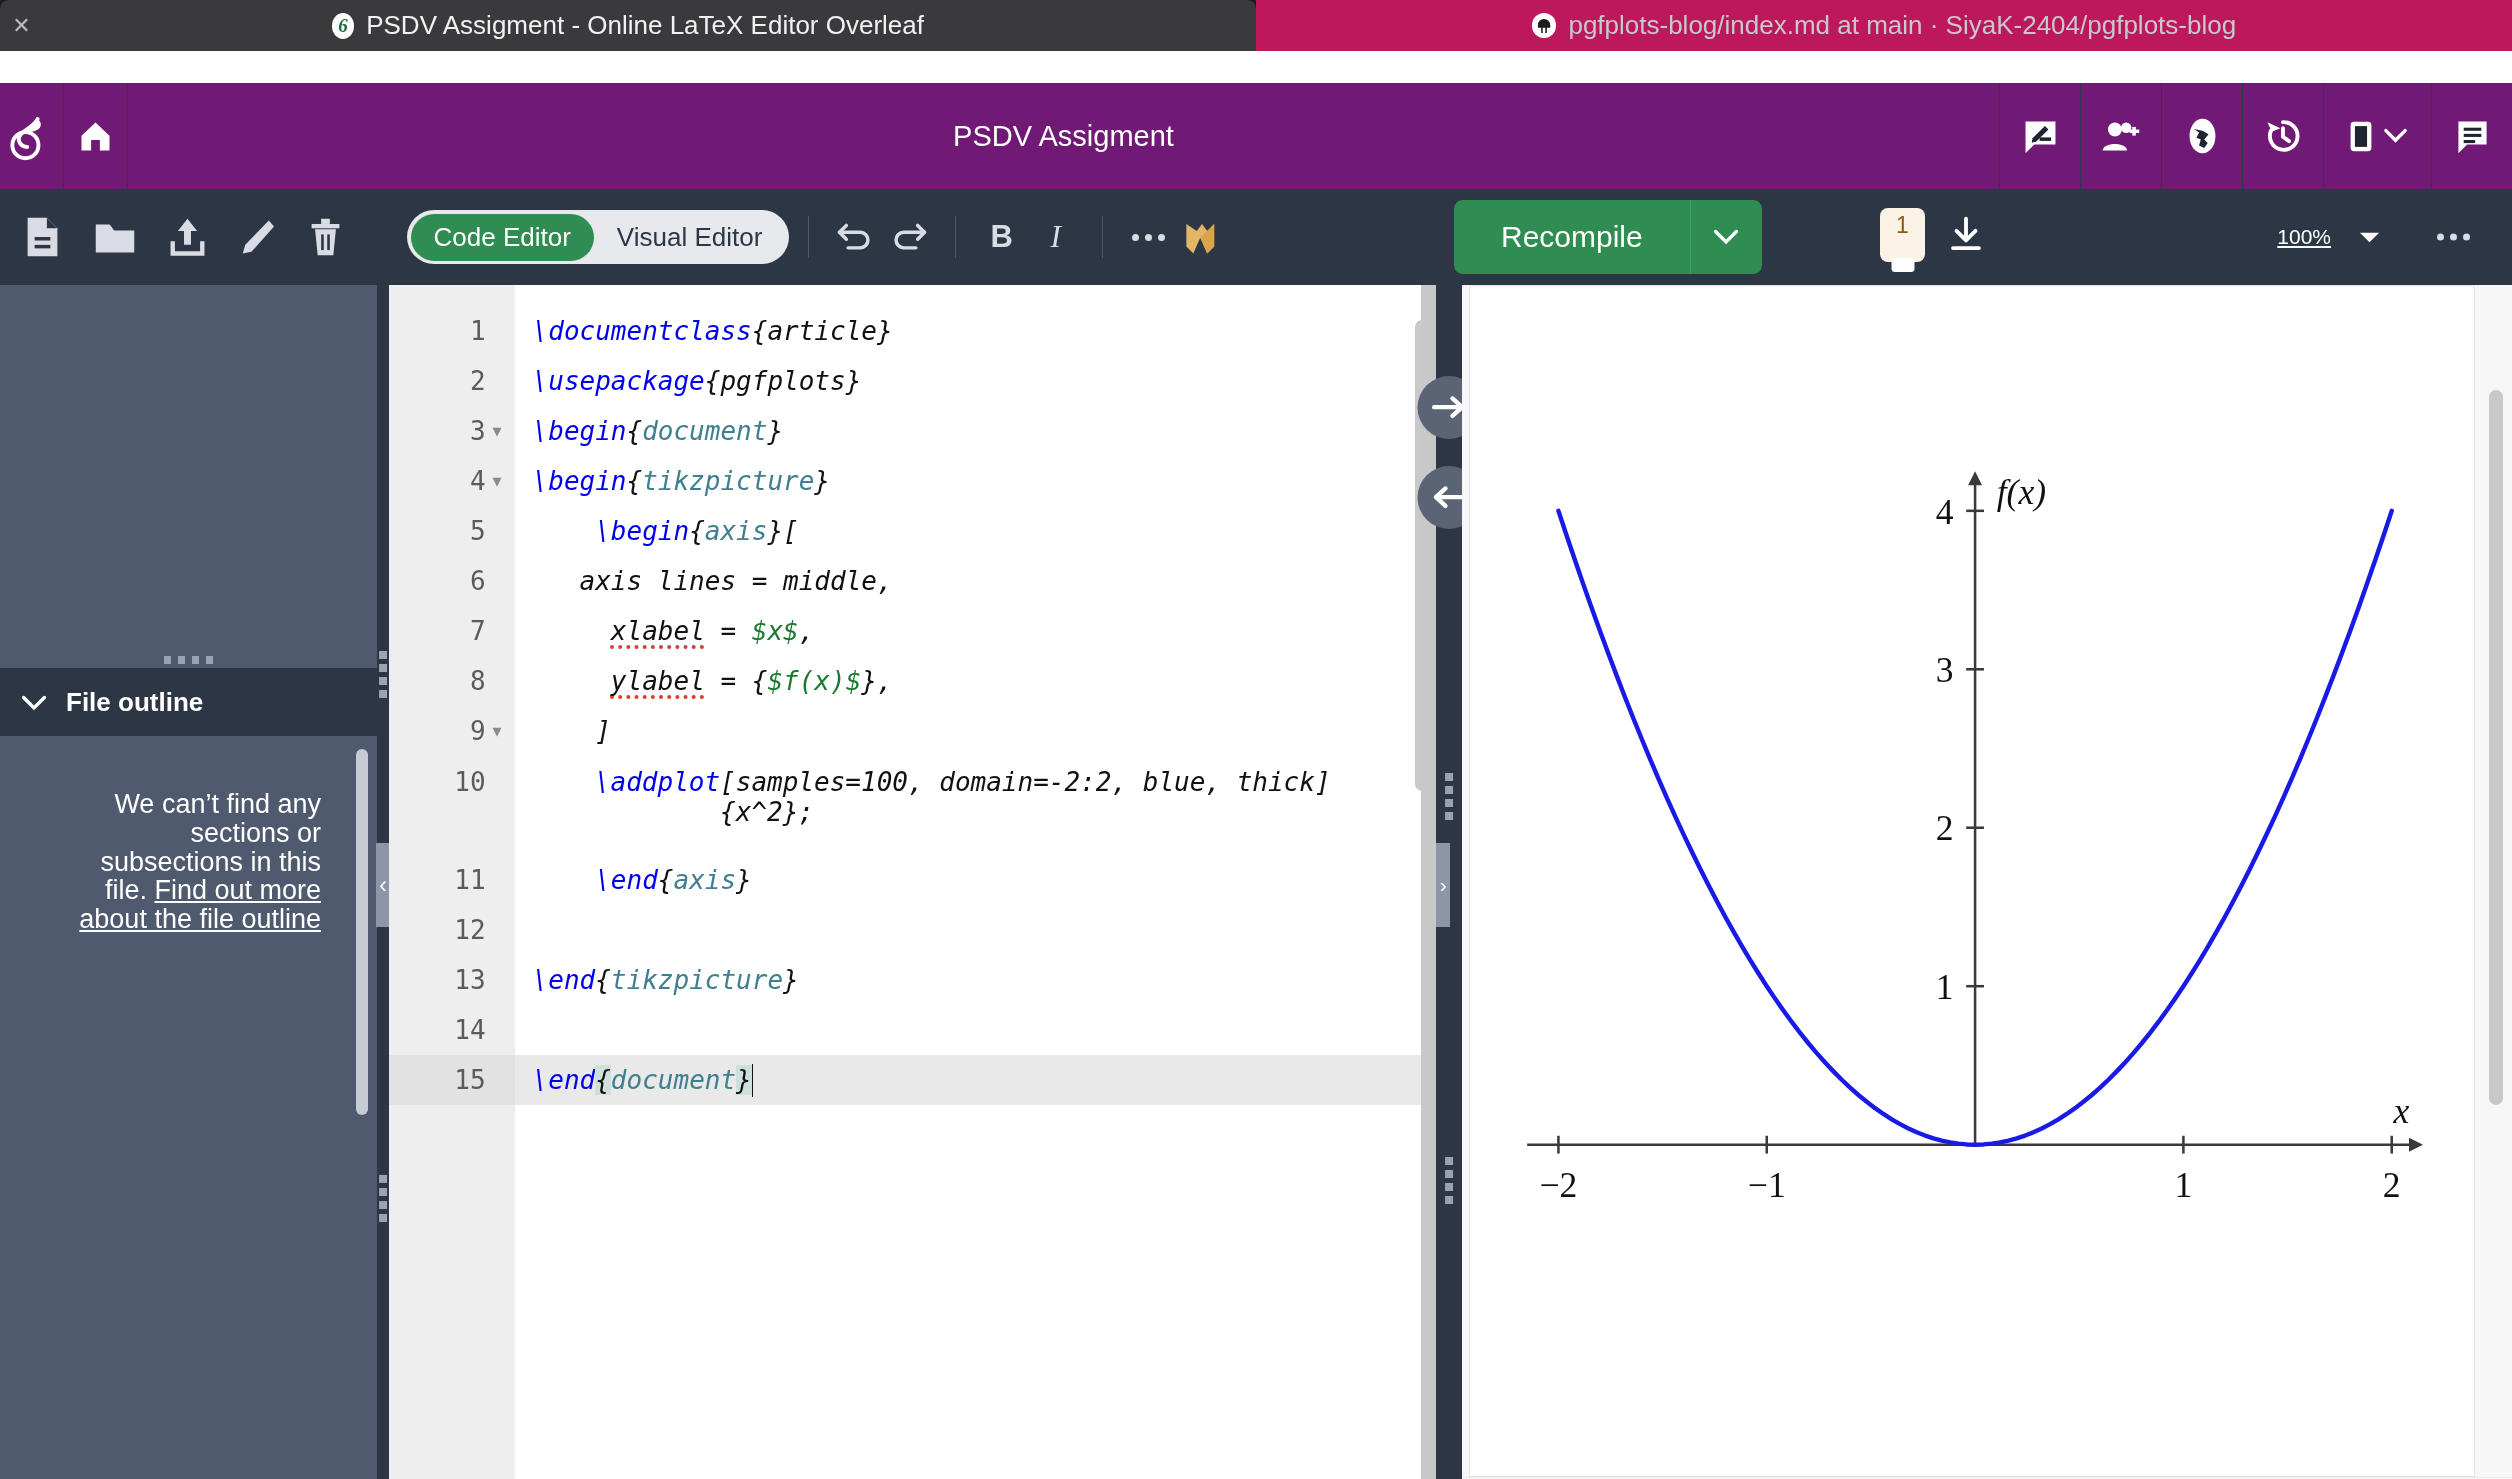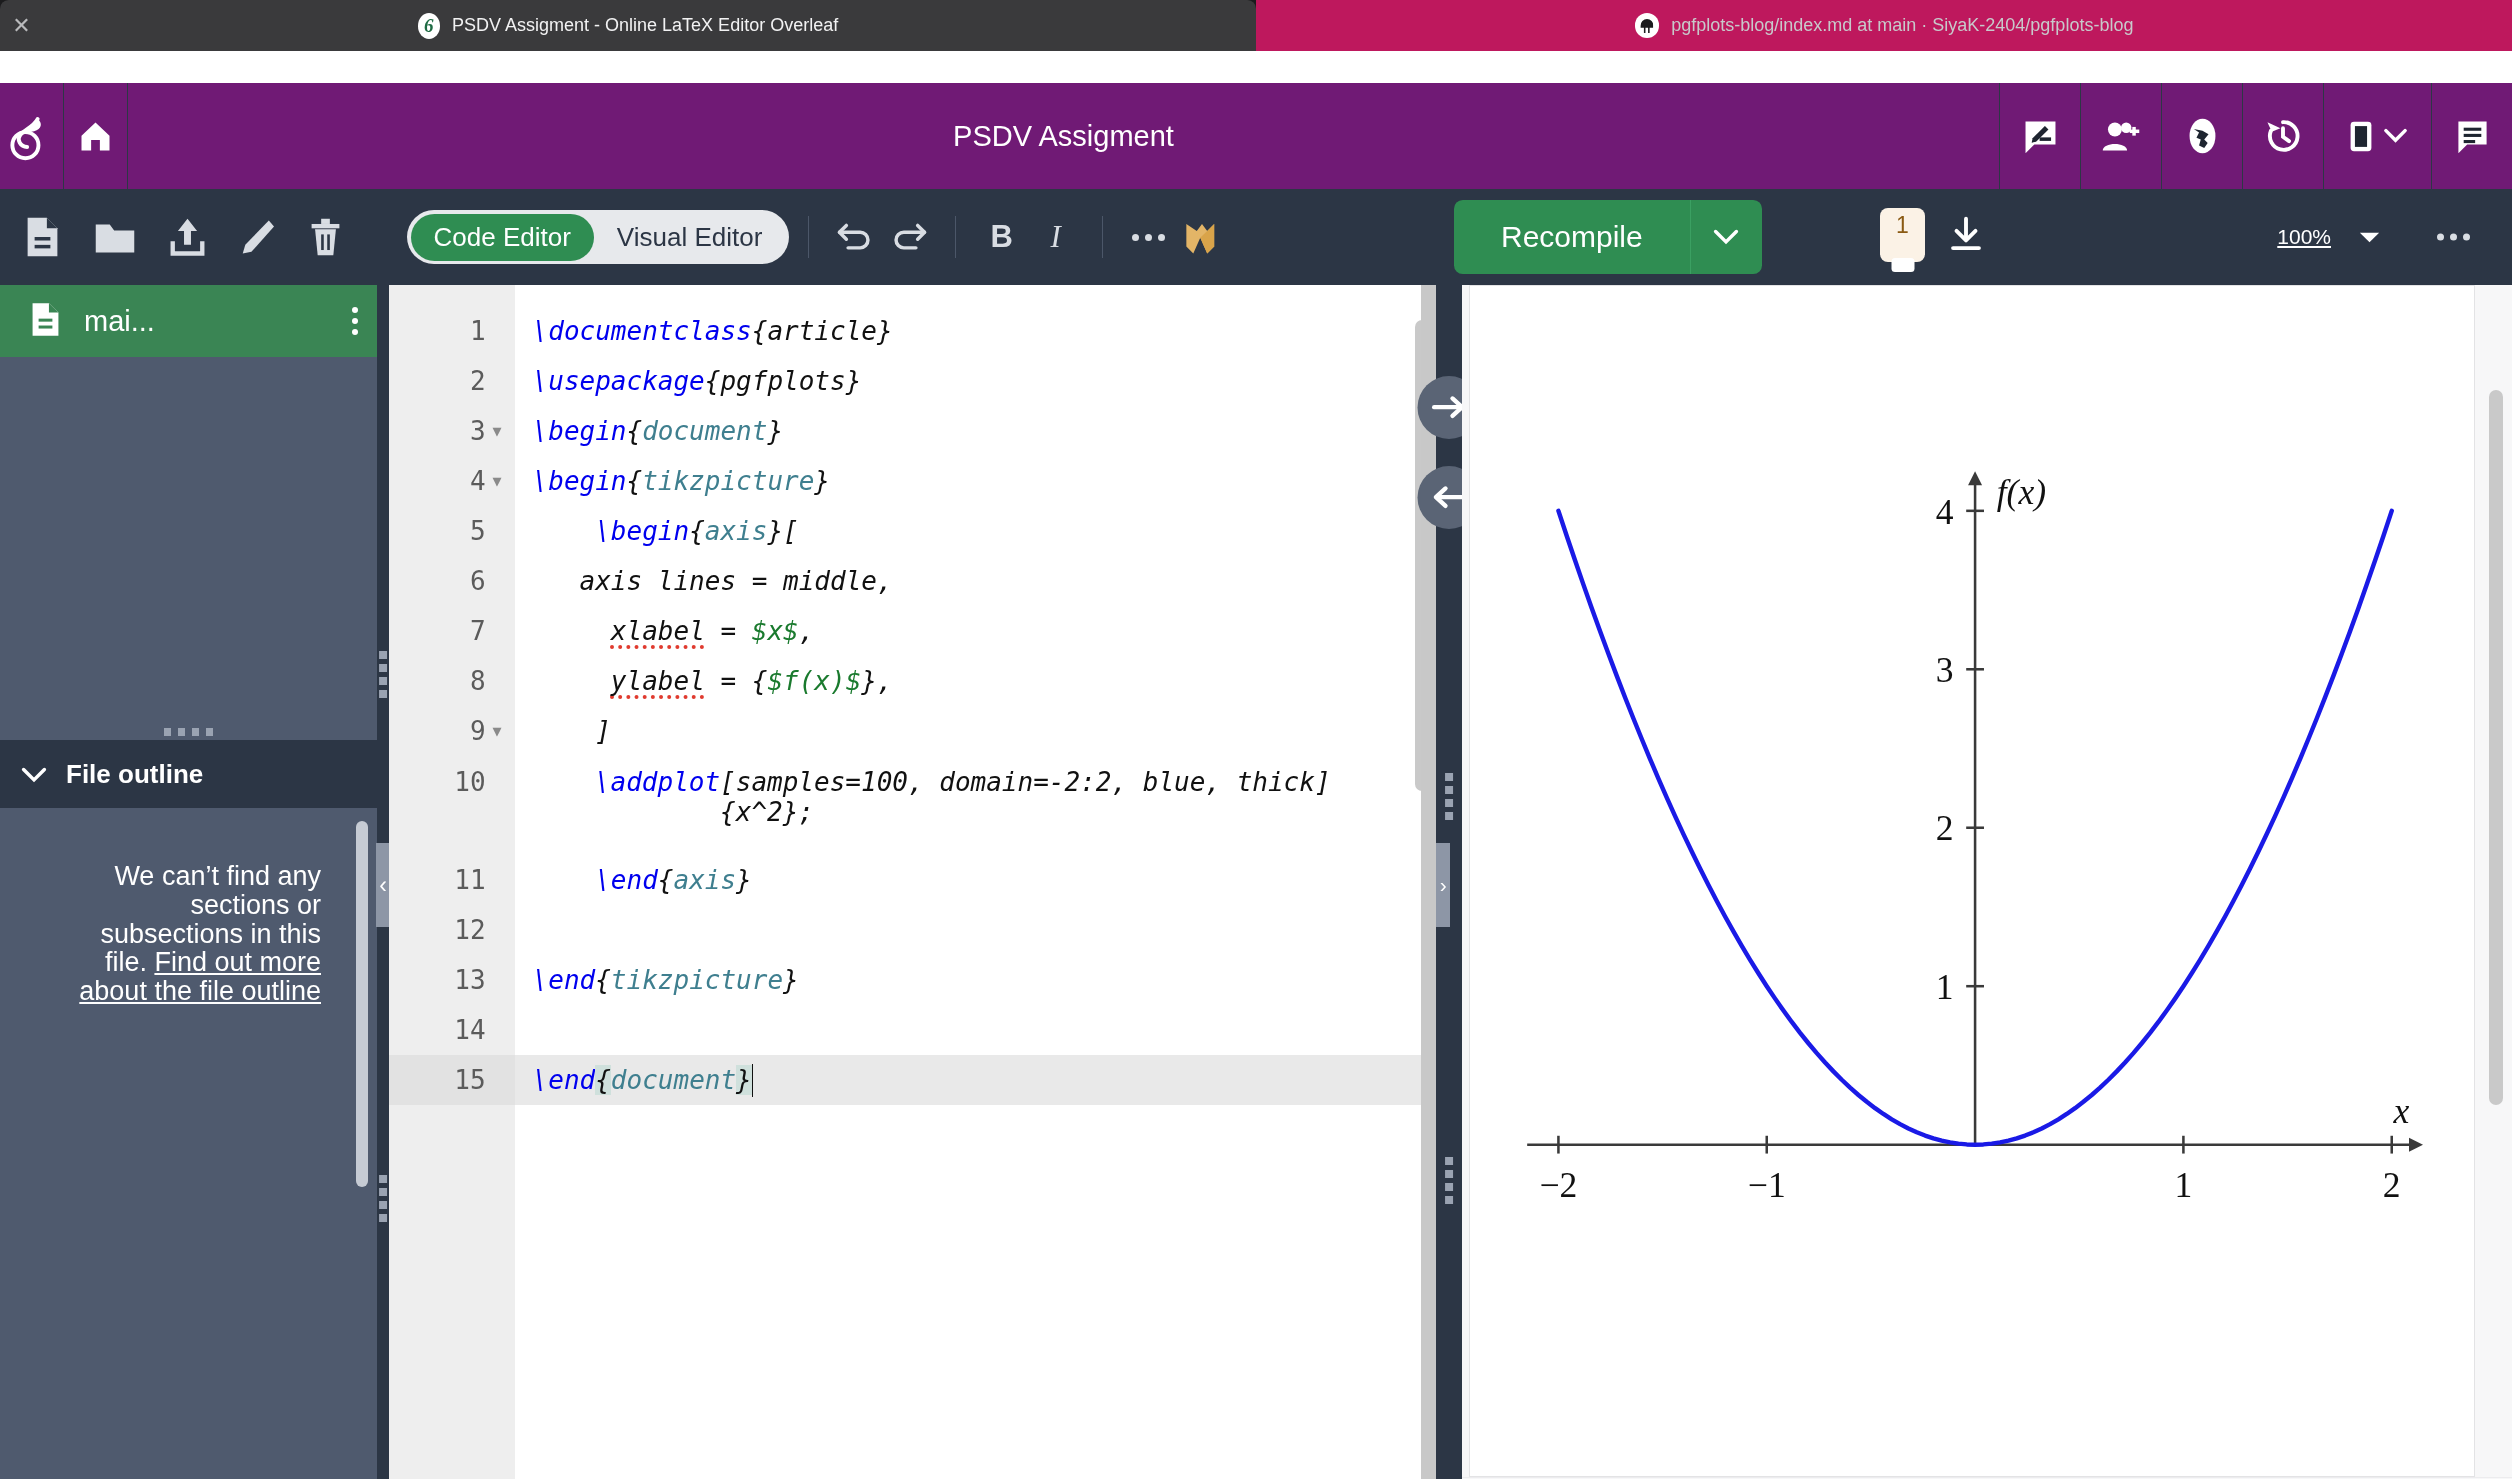--- a/index.html
+++ b/index.html
@@ -29,21 +29,21 @@
     background: #3a3a3c;
     border-top-left-radius: 8.7px;
     border-top-right-radius: 8.7px;
   }
   .tab-inactive {
     width: 1256px;
     background: #be185d;
   }
   .tab-title {
     color: #f2f2f3;
-    font-size: 18px;
+    font-size: 26px;
     white-space: nowrap;
   }
   .tab-inactive .tab-title { color: #c8c9cb; }
   .tab-close {
     position: absolute;
     left: 12.2px; top: 50%;
     transform: translateY(-50%);
     color: #b9babc;
     font-size: 22px;
     line-height: 1;
@@ -611,36 +611,20 @@
         <i></i>
         <i></i>
         <i></i>
       </span>
   </div>
 </div>
 
 <div class="body">
 
   <div class="sidebar">
-    <div class="file-item">
-      <span>
-        <svg width="31" height="37" viewBox="0 0 36 42">
-          <path d="M3 2 H22 L33 13 V40 H3 Z" fill="#ffffff"></path>
-          <path d="M22 2 V13 H33 Z" fill="#3a8554"></path>
-          <rect x="10" y="20" width="16" height="3.5" fill="#3a8554"></rect>
-          <rect x="10" y="28" width="16" height="3.5" fill="#3a8554"></rect>
-        </svg>
-      </span>
-      <span class="file-name">mai...</span>
-      <span class="vdots">
-          <i></i>
-          <i></i>
-          <i></i>
-        </span>
-    </div>
     <div class="sb-filler"></div>
     <div class="sb-grip">
         <i></i>
         <i></i>
         <i></i>
         <i></i>
       </div>
     <div class="outline-head">
       <svg width="26" height="17.4" viewBox="0 0 30 20">
         <path d="M3 4 L15 16 L27 4" stroke="#ffffff" stroke-width="4" fill="none" stroke-linecap="round"></path>

